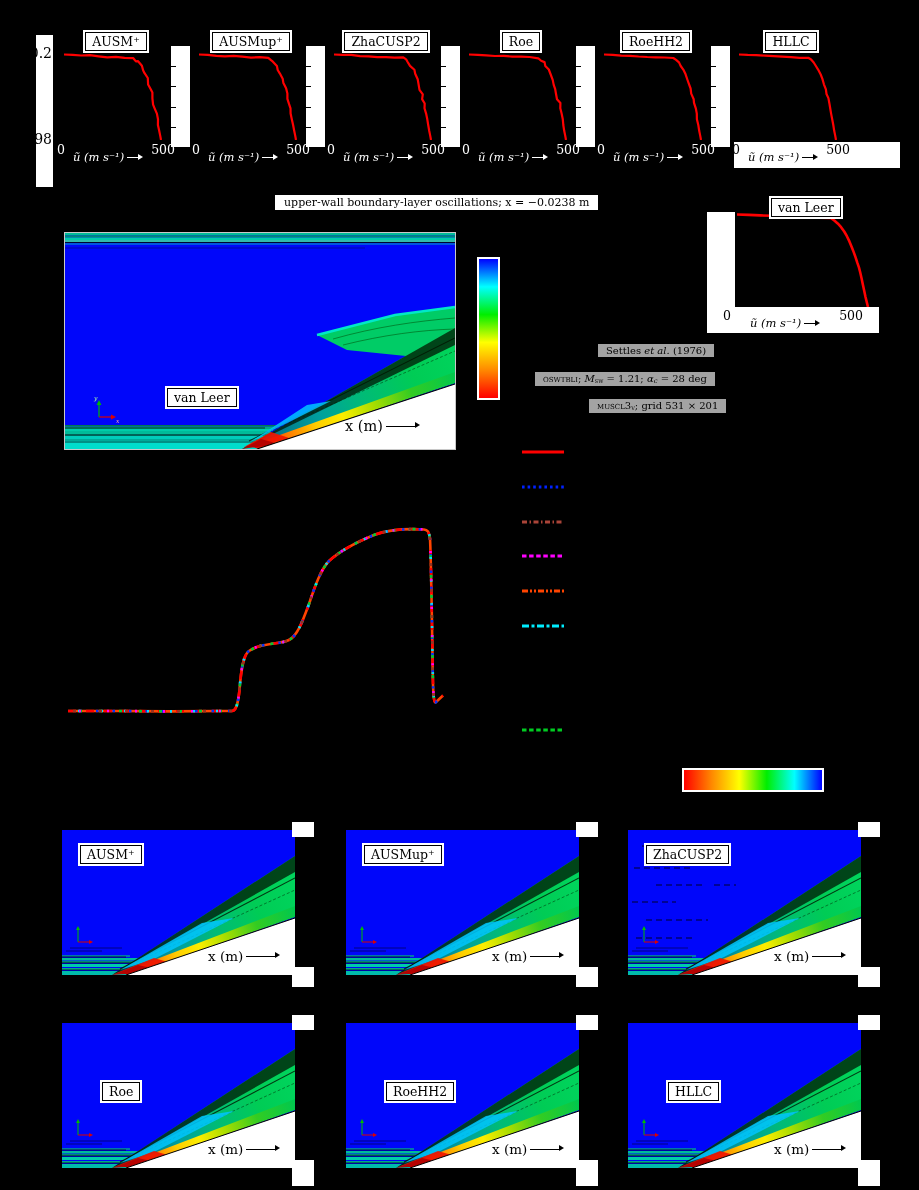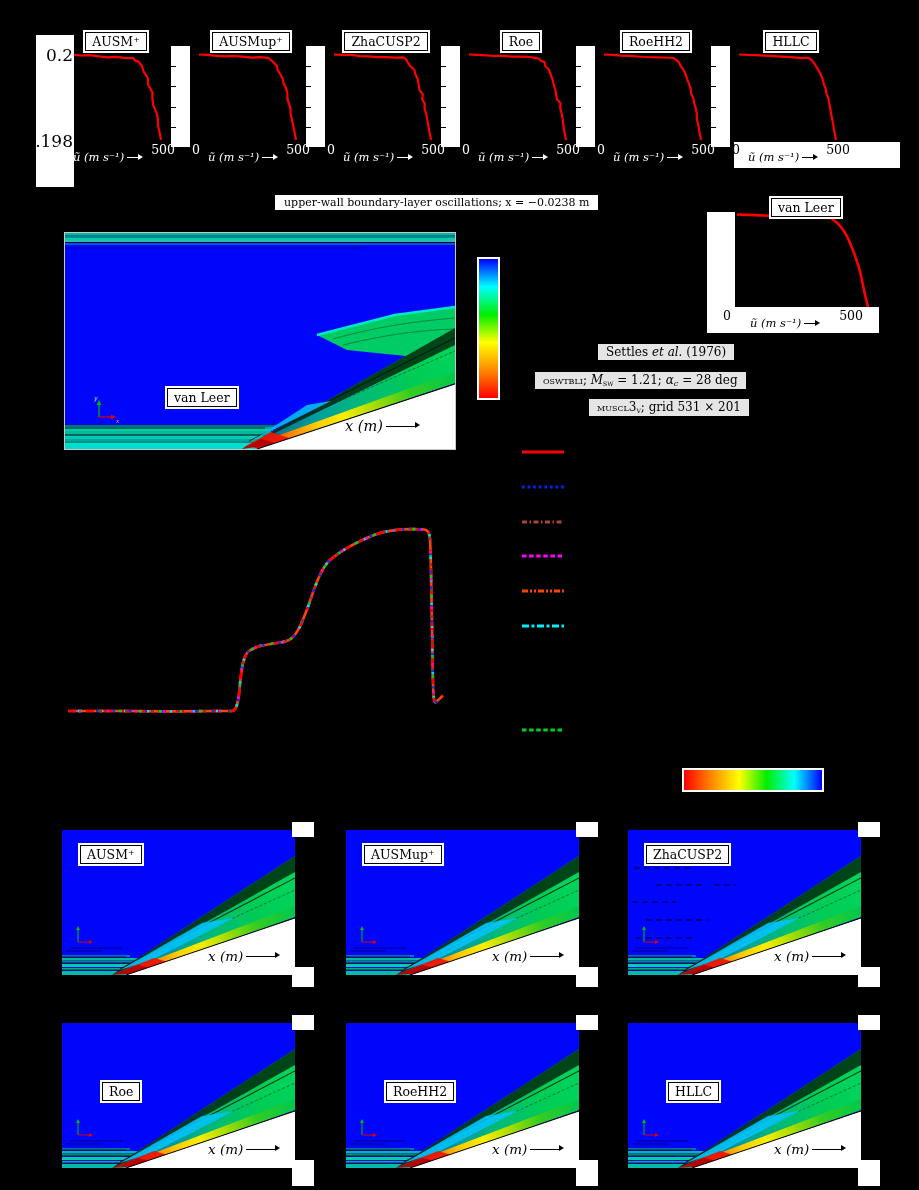--- a/index.html
+++ b/index.html
@@ -5,22 +5,22 @@
 <style>
   html,body{margin:0;padding:0}
   body{width:919px;height:1190px;position:relative;background:#000;overflow:hidden;
        font-family:"DejaVu Serif", serif;}
   .abs{position:absolute}
   
   .label-box{position:absolute;background:#fff;padding:2px;z-index:6}
   .label-box .inner{display:block;border:1px solid #000;padding:0 6px;font-size:12.5px;
                     color:#000;white-space:nowrap;text-align:center;line-height:17px}
   
-  #ylabel-strip{left:36px;top:35px;width:38px;height:152px;background:#fff;color:#000;
-                font-size:17px;z-index:2}
+  #ylabel-strip{left:36px;top:35px;width:17px;height:152px;background:#fff;color:#000;
+                font-size:14px;z-index:2}
   #ylabel-strip .yl{position:absolute;right:1px;white-space:nowrap}
   .profile-unit{position:absolute;width:140px;height:148px}
   .profile-title{left:0;top:0;width:108px;display:flex;justify-content:center;position:absolute}
   .profile-title .label-box{position:relative}
   .plot-area{position:absolute;left:0;top:22px;width:108px;height:88px;background:#000}
   .tick-strip{position:absolute;left:109px;top:16px;width:19px;height:101px;background:#fff}
   .tick{position:absolute;left:0;width:5px;height:1px;background:#000}
   .hllc-strip{position:absolute;left:-3px;top:112px;width:166px;height:26px;background:#fff}
   .xrow{position:absolute;left:-5px;top:112px;width:118px;display:flex;
         justify-content:space-between;color:#fff;font-size:12.5px;line-height:15px;z-index:3}
@@ -30,34 +30,34 @@
   .harrow{display:inline-block;position:relative;width:16px;height:9px;margin-left:3px;vertical-align:-1px}
   .harrow i{position:absolute;display:block}
   .harrow .shaft{left:0;top:4px;width:12px;height:1.3px;background:currentColor}
   .harrow .head{right:0;top:0.6px;width:0;height:0;border-left:5.5px solid currentColor;
                 border-top:3.8px solid transparent;border-bottom:3.8px solid transparent}
   .harrow.long{width:34px}
   .harrow.long .shaft{width:29px}
   
   .caption{left:275px;top:195px;background:#fff;color:#000;font-size:11px;
            padding:1px 9px;white-space:nowrap;z-index:4}
-  .infobox{position:absolute;background:#e5e5e5;color:#000;font-size:12px;padding:1px 8px;
+  .infobox{position:absolute;background:#a3a3a3;color:#000;font-size:10px;padding:1px 8px;
            white-space:nowrap;z-index:4}
   .seg-i{font-style:italic}
   .seg-sc{font-variant:small-caps}
   .seg-sub{font-size:68%;vertical-align:-18%}
   
   #vl-mini{left:695px;top:195px;width:224px;height:145px}
   #vl-mini .strip-left{position:absolute;left:12px;top:17px;width:28px;height:96px;background:#fff}
   #vl-mini .plot-area{left:40px;top:17px;width:145px;height:95px}
   #vl-mini .strip-bottom{position:absolute;left:12px;top:112px;width:172px;height:26px;background:#fff}
   #vl-mini .xrow{left:28px;top:113px;width:140px;color:#000}
   
   #main-contour{left:65px;top:233px;width:390px;height:216px;outline:1.5px solid #c8c8c8}
-  .contour-xlab{position:absolute;color:#000;font-style:italic;font-size:14.5px;
+  .contour-xlab{position:absolute;color:#000;font-size:14.5px;
                 display:flex;align-items:center;z-index:5;white-space:nowrap}
   
   .cbar{position:absolute;border:2px solid #fff}
   #cbar-v{left:477px;top:257px;width:19px;height:139px}
   #cbar-h{left:682px;top:768px;width:138px;height:20px}
   
   #legend-svg{left:520px;top:444px}
   
   #curve-svg{left:60px;top:505px}
   #curve-svg use{fill:none;stroke-linecap:butt;stroke-linejoin:round}

